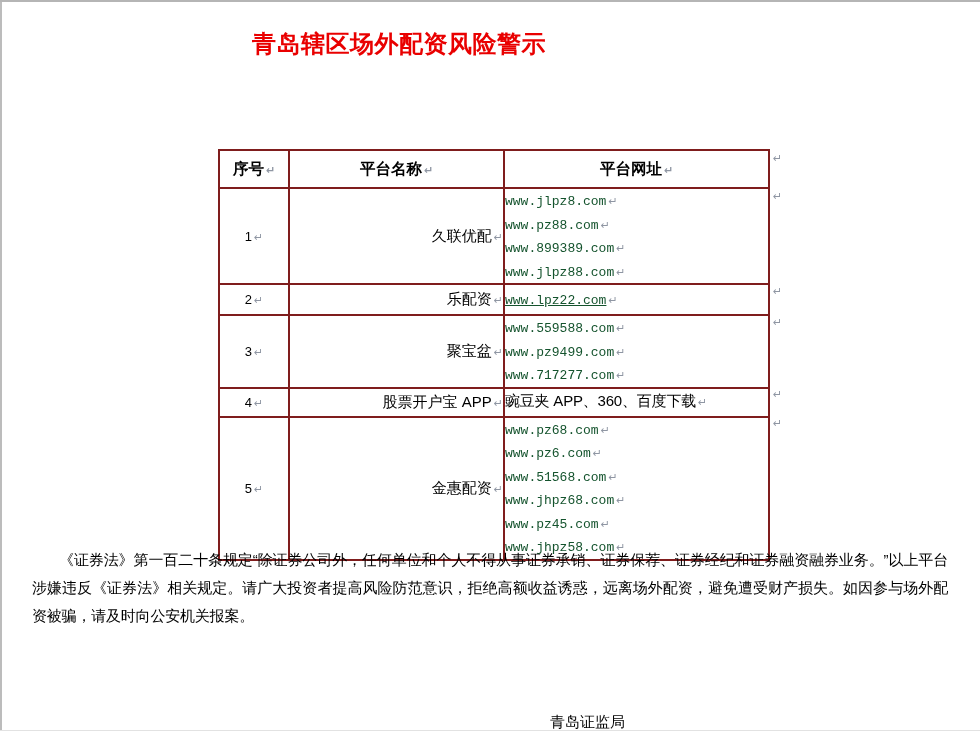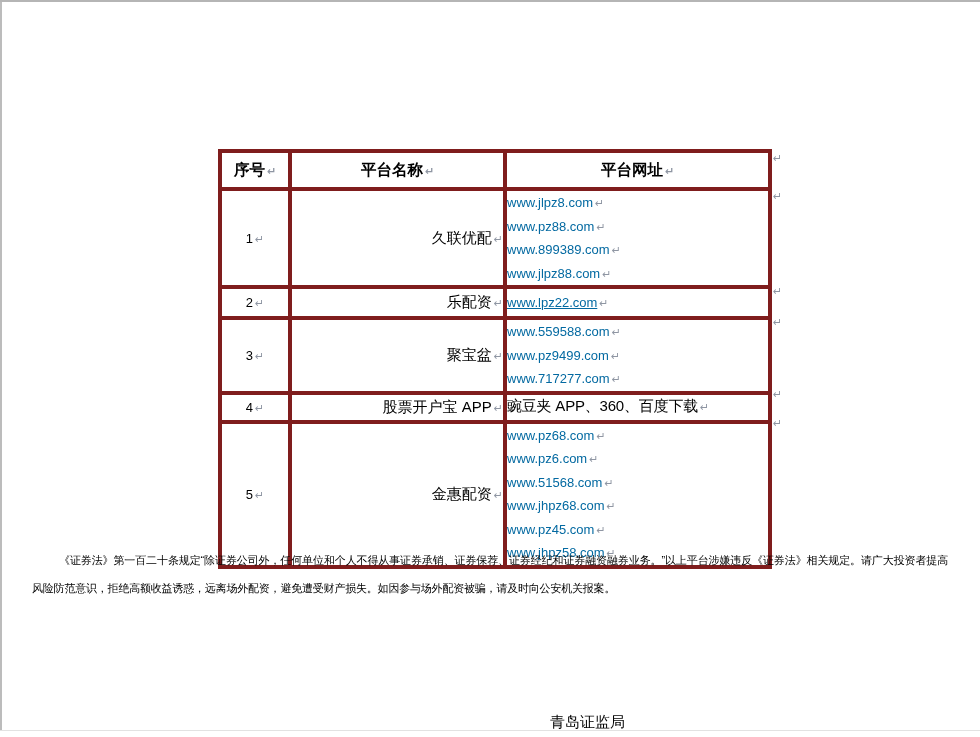--- a/index.html
+++ b/index.html
@@ -43,71 +43,72 @@
   .table-area {
     position: absolute; left: 218px; top: 149px;
     width: 600px;
   }
   table.platform-table {
     border-collapse: collapse;
     table-layout: fixed;
     width: 550px;
   }
   table.platform-table th, table.platform-table td {
-    border: 4px solid #7f1d1d;
+    border: 2px solid #7f1d1d;
     padding: 0;
     overflow: hidden;
   }
   col.c-no   { width: 70px; }
   col.c-name { width: 215px; }
   col.c-url  { width: 265px; }
   thead tr { height: 38px; }
   tbody tr:nth-child(1) { height: 85px; }
   tbody tr:nth-child(2) { height: 31px; }
   tbody tr:nth-child(3) { height: 65px; }
   tbody tr:nth-child(4) { height: 29px; }
   tbody tr:nth-child(5) { height: 130px; }
   th { font-size: 15.5px; font-weight: bold; text-align: center; vertical-align: middle; }
   td.cell-no   { text-align: center; vertical-align: middle; font-size: 13px; }
   td.cell-name { text-align: right; vertical-align: middle; font-size: 15px; }
   td.cell-urls { text-align: left; vertical-align: middle; padding: 1px 2px; }
   .url-line { line-height: 21.5px; white-space: nowrap; }
   .url-text {
-    font-family: Liberation Sans, sans-serif;
-    font-size: 13px; color: #0369a1;
+    font-family: Liberation Mono, monospace;
+    font-size: 13px; color: #14532d;
   }
   .url-text.underlined { text-decoration: underline; }
   .plain-text { font-size: 15px; letter-spacing: -0.2px; }
   .pmark {
     font-size: 11px; color: #8f96a3; margin-left: 2px;
     font-family: "DejaVu Sans", sans-serif;
   }
   .row-end-mark {
     position: absolute; font-size: 11px; color: #8f96a3;
     font-family: "DejaVu Sans", sans-serif;
   }
   .body-para {
     position: absolute; left: 32px; top: 546px;
-    width: 916px; font-size: 11px; line-height: 28px;
+    width: 916px; font-size: 15px; line-height: 28px;
     text-indent: 27px; letter-spacing: -0.2px;
     text-align: justify;
   }
   .signature {
     position: absolute; left: 550px; top: 712px;
     font-size: 15px; line-height: 20px; white-space: nowrap;
   }
 </style>
 </head>
 <body>
 
 <div id="page">
   <div class="top-border"></div>
   <div class="left-border"></div>
   <div class="bottom-hairline"></div>
 
+  <div class="doc-title">青岛辖区场外配资风险警示</div>
 
 
   <div class="table-area">
     <table class="platform-table">
       <colgroup>
         <col class="c-no">
           <col class="c-name">
           <col class="c-url">
       </colgroup>
       <thead>

